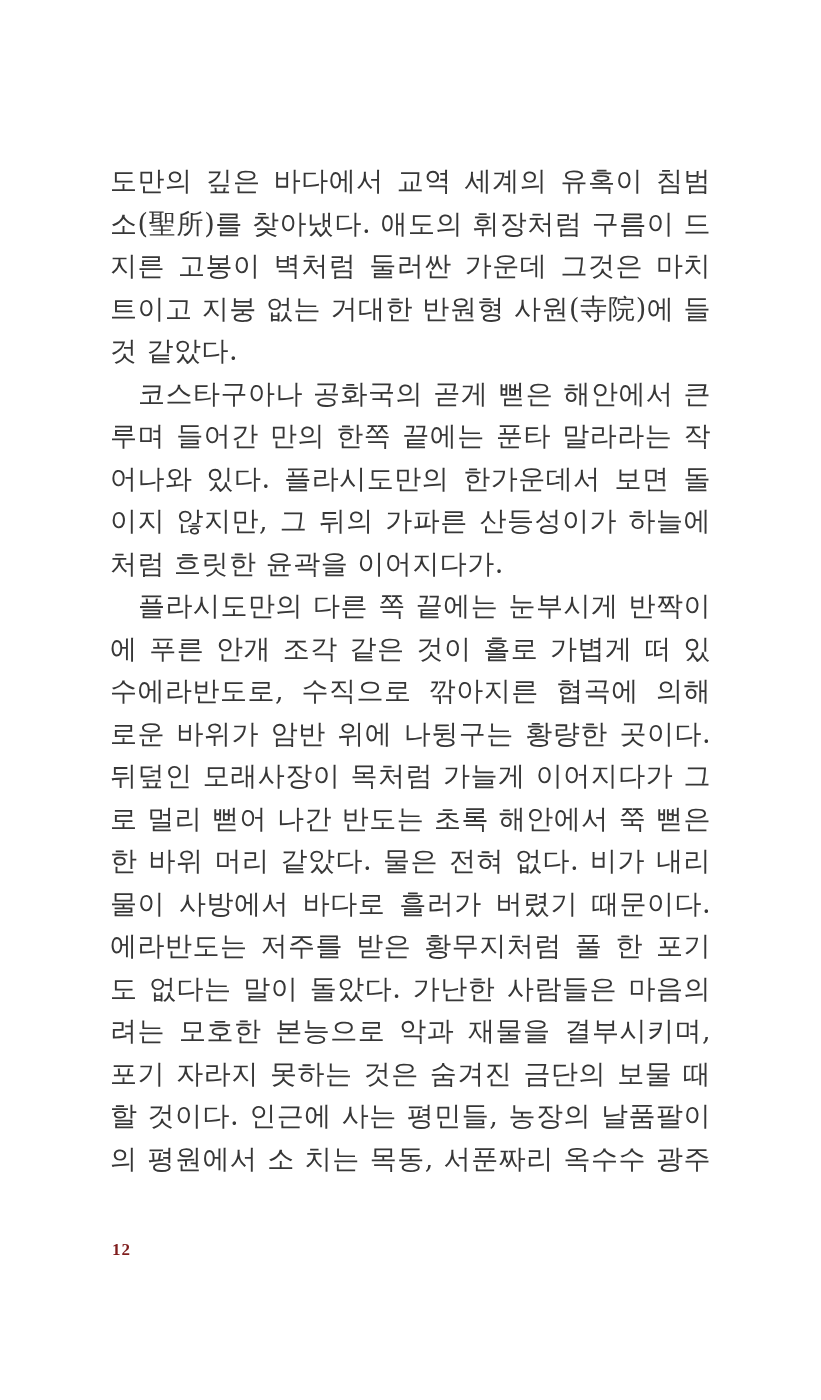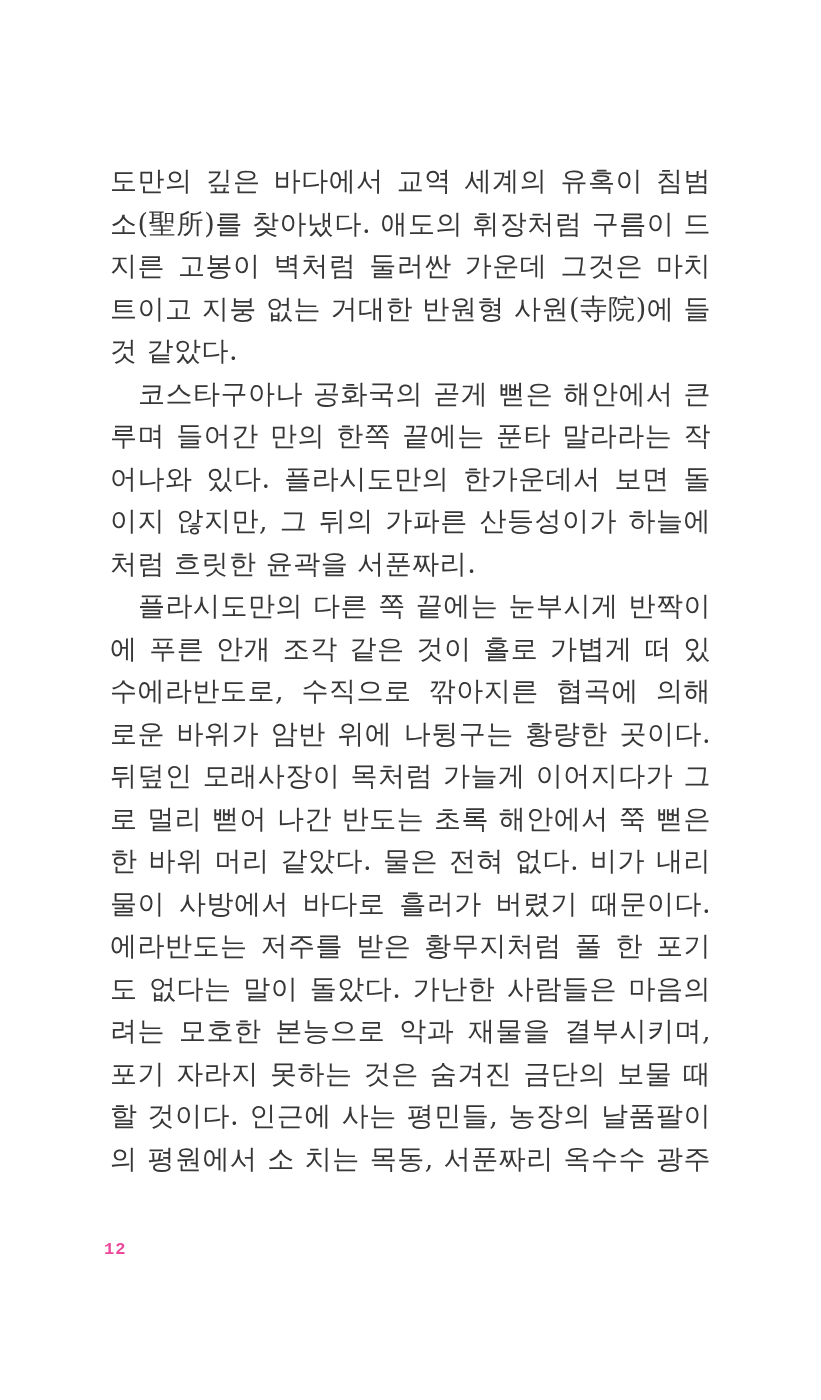--- a/index.html
+++ b/index.html
@@ -42,47 +42,47 @@
   }
   .paragraph.indent .line:first-child {
     padding-left: 28px;
   }
   .line.last-left {
     text-align: right;
     text-align-last: left;
   }
   .page-number {
     position: absolute;
-    left: 104px;
+    left: 112px;
     top: 1240px;
-    font-family: Liberation Mono, monospace;
+    font-family: Liberation Serif, serif;
     font-weight: bold;
     font-size: 17px;
-    color: #ec4899;
+    color: #7f1d1d;
     letter-spacing: 1px;
   }
 </style>
 </head>
 <body>
 
 <div class="book-page">
   <div class="text-block">
       <div class="paragraph">
         <div class="line">도만의 깊은 바다에서 교역 세계의 유혹이 침범할 수 없는 성</div>
         <div class="line">소(聖所)를 찾아냈다. 애도의 휘장처럼 구름이 드리워진 깎아</div>
         <div class="line">지른 고봉이 벽처럼 둘러싼 가운데 그것은 마치 바다 쪽으로</div>
         <div class="line">트이고 지붕 없는 거대한 반원형 사원(寺院)에 들어앉아 있는</div>
         <div class="line last-left">것 같았다.</div>
       </div>
       <div class="paragraph indent">
         <div class="line">코스타구아나 공화국의 곧게 뻗은 해안에서 큰 곡선을 이</div>
         <div class="line">루며 들어간 만의 한쪽 끝에는 푼타 말라라는 작은 곶이 튀</div>
         <div class="line">어나와 있다. 플라시도만의 한가운데서 보면 돌출된 곶이 보</div>
         <div class="line">이지 않지만, 그 뒤의 가파른 산등성이가 하늘에 비친 그림자</div>
-        <div class="line last-left">처럼 흐릿한 윤곽을 서푼짜리.</div>
+        <div class="line last-left">처럼 흐릿한 윤곽을 이어지다가.</div>
       </div>
       <div class="paragraph indent">
         <div class="line">플라시도만의 다른 쪽 끝에는 눈부시게 반짝이는 수평선</div>
         <div class="line">에 푸른 안개 조각 같은 것이 홀로 가볍게 떠 있다. 그것은 아</div>
         <div class="line">수에라반도로, 수직으로 깎아지른 협곡에 의해 잘라진 날카</div>
         <div class="line">로운 바위가 암반 위에 나뒹구는 황량한 곳이다. 가시덤불에</div>
         <div class="line">뒤덮인 모래사장이 목처럼 가늘게 이어지다가 그 끝에서 바다</div>
         <div class="line">로 멀리 뻗어 나간 반도는 초록 해안에서 쭉 뻗은 울퉁불퉁</div>
         <div class="line">한 바위 머리 같았다. 물은 전혀 없다. 비가 내리면 그 즉시 빗</div>
         <div class="line">물이 사방에서 바다로 흘러가 버렸기 때문이다. 그래서 아수</div>

